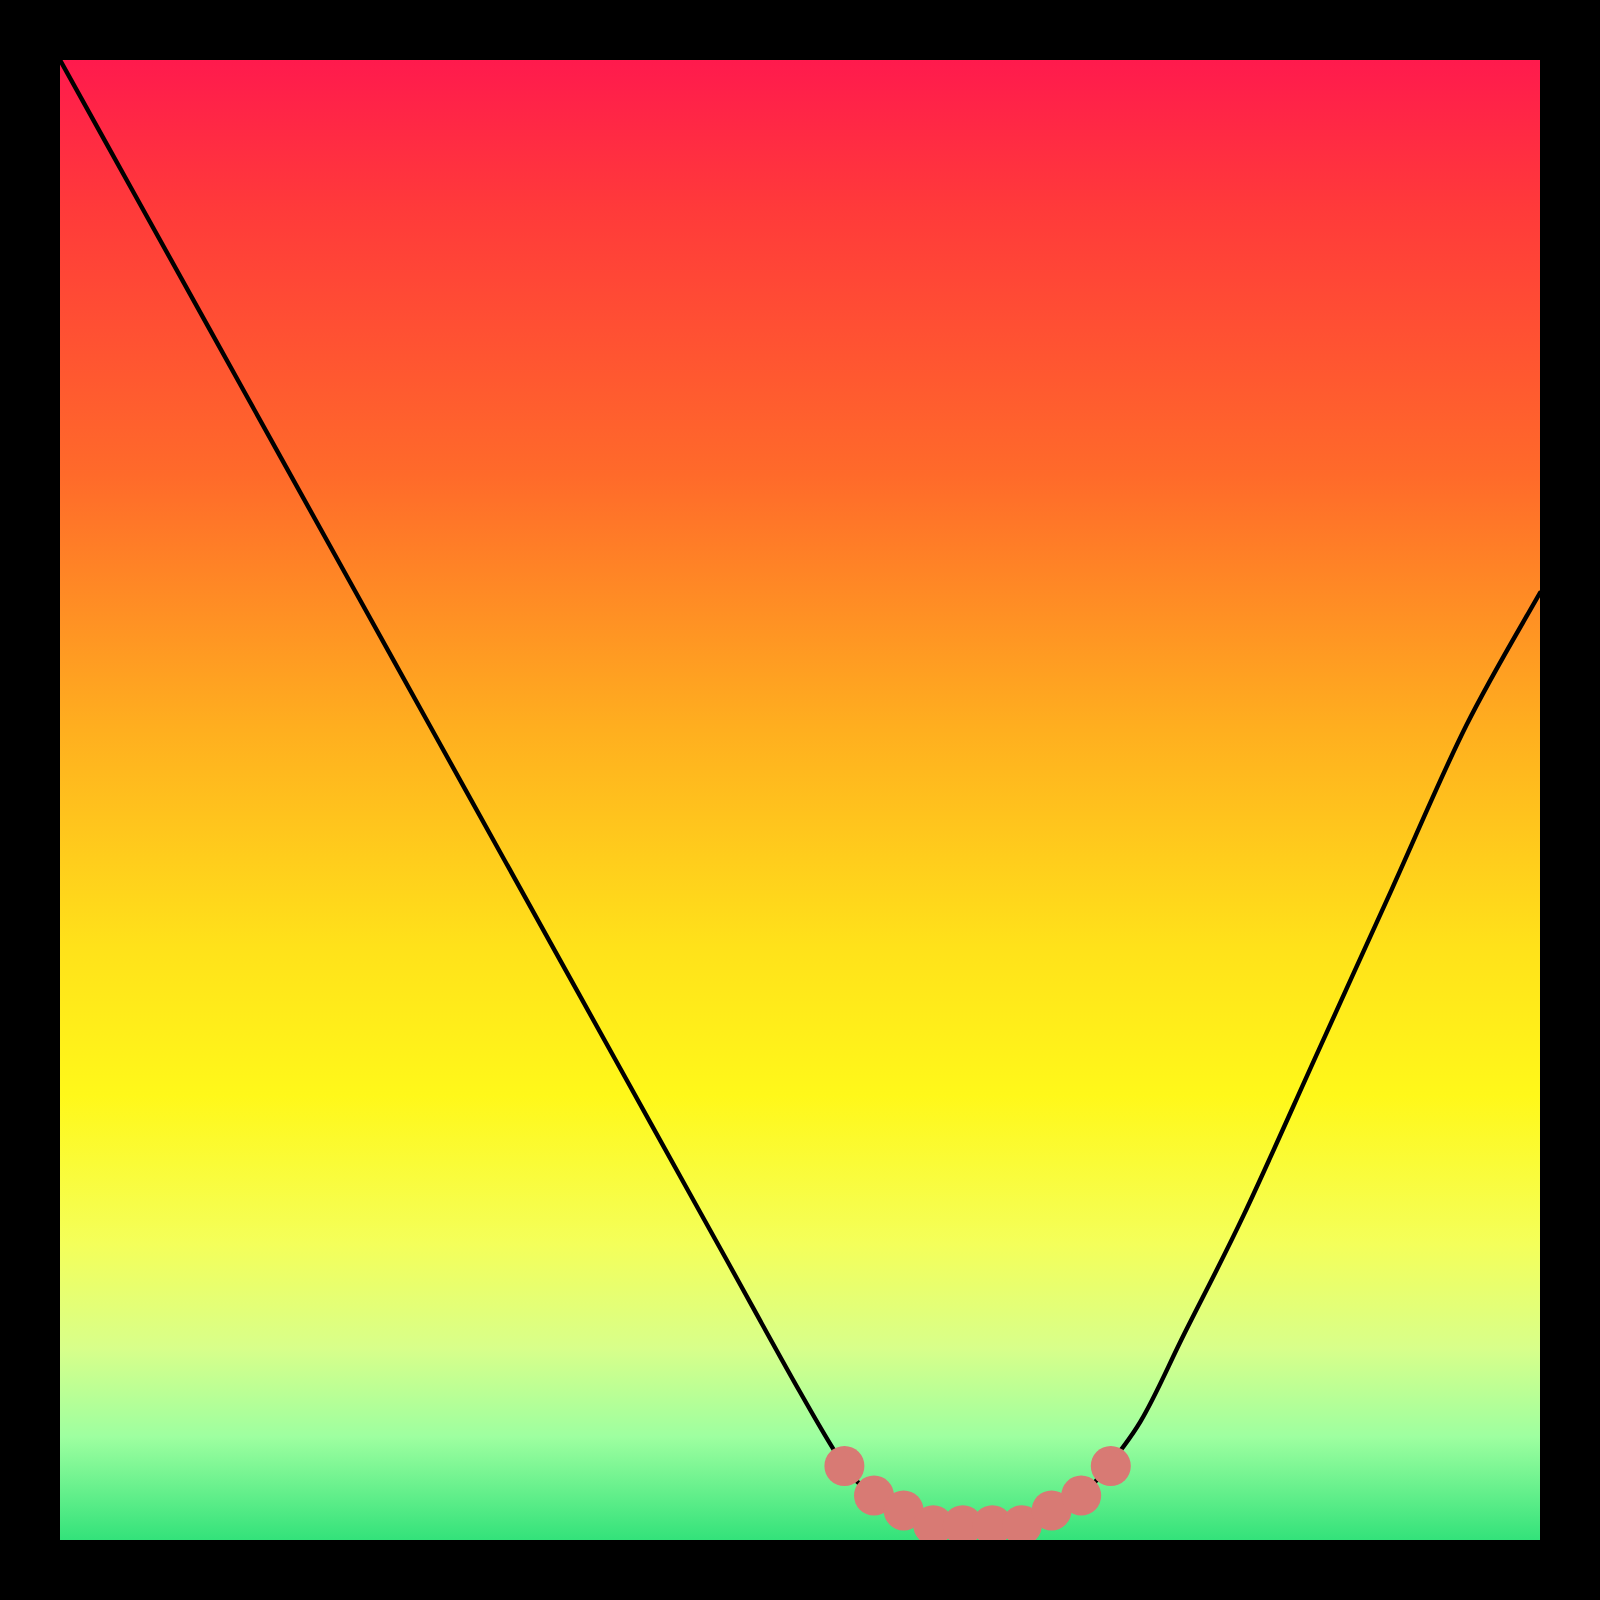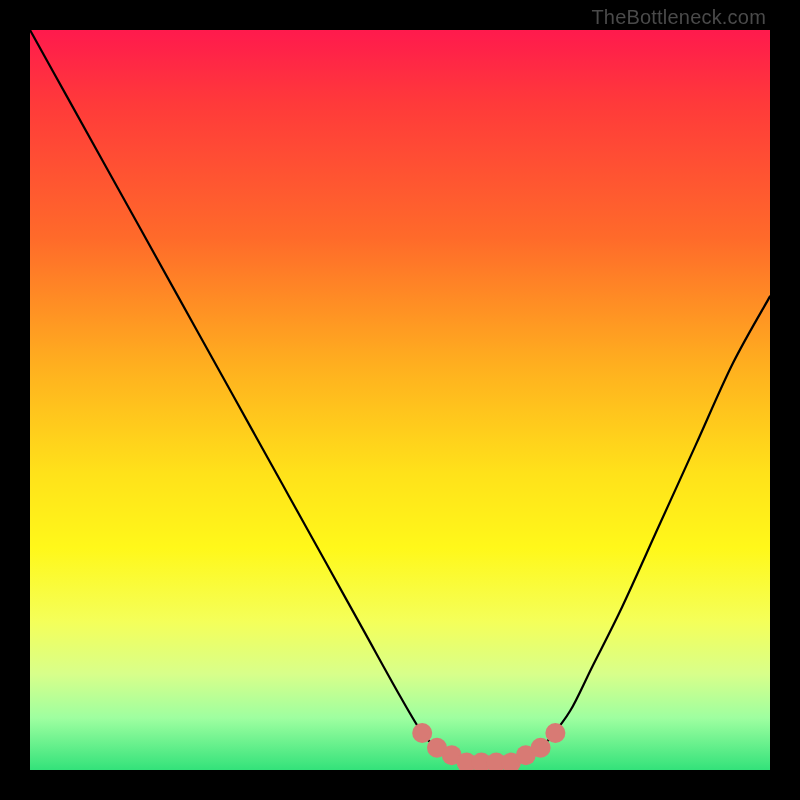--- a/index.html
+++ b/index.html
@@ -52,21 +52,20 @@
     left: 0;
     top: 0;
     width: 740px;
     height: 740px;
   }
 </style>
 </head>
 <body>
 
 <div class="chart-wrap">
-  <div class="attribution">TheBottleneck.com</div>
 
   <div class="plot-area">
     <svg class="overlay" viewBox="0 0 740 740" preserveAspectRatio="none">
       <path id="curve-path" fill="none" stroke="#000" stroke-width="2.2" stroke-linecap="round" stroke-linejoin="round" d="M 0 0 C 6.166666666666667 11.100000000000003, 24.666666666666664 44.40000000000002, 37 66.60000000000002 C 49.333333333333336 88.80000000000003, 61.666666666666664 111.00000000000004, 74 133.20000000000005 C 86.33333333333333 155.40000000000006, 98.66666666666667 177.60000000000008, 111 199.80000000000007 C 123.33333333333333 222.00000000000006, 135.66666666666666 244.2, 148 266.4 C 160.33333333333334 288.59999999999997, 172.66666666666666 310.79999999999995, 185 332.99999999999994 C 197.33333333333334 355.19999999999993, 209.66666666666666 377.4, 222 399.59999999999997 C 234.33333333333334 421.79999999999995, 246.66666666666666 444, 259 466.2 C 271.3333333333333 488.4, 283.6666666666667 510.59999999999997, 296 532.8 C 308.3333333333333 555, 320.6666666666667 577.1999999999999, 333 599.4 C 345.3333333333333 621.6, 360.1333333333333 648.7333333333333, 370 666 C 379.8666666666667 683.2666666666667, 386.03333333333336 694.3666666666667, 392.20000000000005 703 C 398.36666666666673 711.6333333333333, 400.83333333333337 712.8666666666666, 407.00000000000006 717.8 C 413.16666666666674 722.7333333333333, 420.56666666666666 730.1333333333333, 429.2 732.6 C 437.8333333333333 735.0666666666667, 450.1666666666667 732.6, 458.8 732.6 C 467.43333333333334 732.6, 473.6 733.8333333333334, 481 732.6 C 488.4 731.3666666666667, 497.03333333333336 728.9000000000001, 503.20000000000005 725.2 C 509.36666666666673 721.5, 511.83333333333337 717.8, 518 710.4 C 524.1666666666666 703, 532.8 693.1333333333333, 540.1999999999999 680.8 C 547.5999999999999 668.4666666666666, 553.7666666666667 653.6666666666666, 562.4 636.4 C 571.0333333333333 619.1333333333333, 580.9 600.6333333333334, 592 577.2 C 603.1 553.7666666666667, 616.6666666666666 522.9333333333333, 629 495.79999999999995 C 641.3333333333334 468.66666666666663, 653.6666666666666 441.5333333333333, 666 414.4 C 678.3333333333334 387.26666666666665, 690.6666666666666 357.66666666666663, 703 332.99999999999994 C 715.3333333333334 308.33333333333326, 733.8333333333334 277.5, 740 266.4"></path>
       <g id="markers-group">
           <circle cx="392.20000000000005" cy="703" r="10" fill="#d87a74"></circle>
           <circle cx="407.00000000000006" cy="717.8" r="10" fill="#d87a74"></circle>
           <circle cx="421.79999999999995" cy="725.2" r="10" fill="#d87a74"></circle>
           <circle cx="436.59999999999997" cy="732.6" r="10" fill="#d87a74"></circle>
           <circle cx="451.4" cy="732.6" r="10" fill="#d87a74"></circle>

